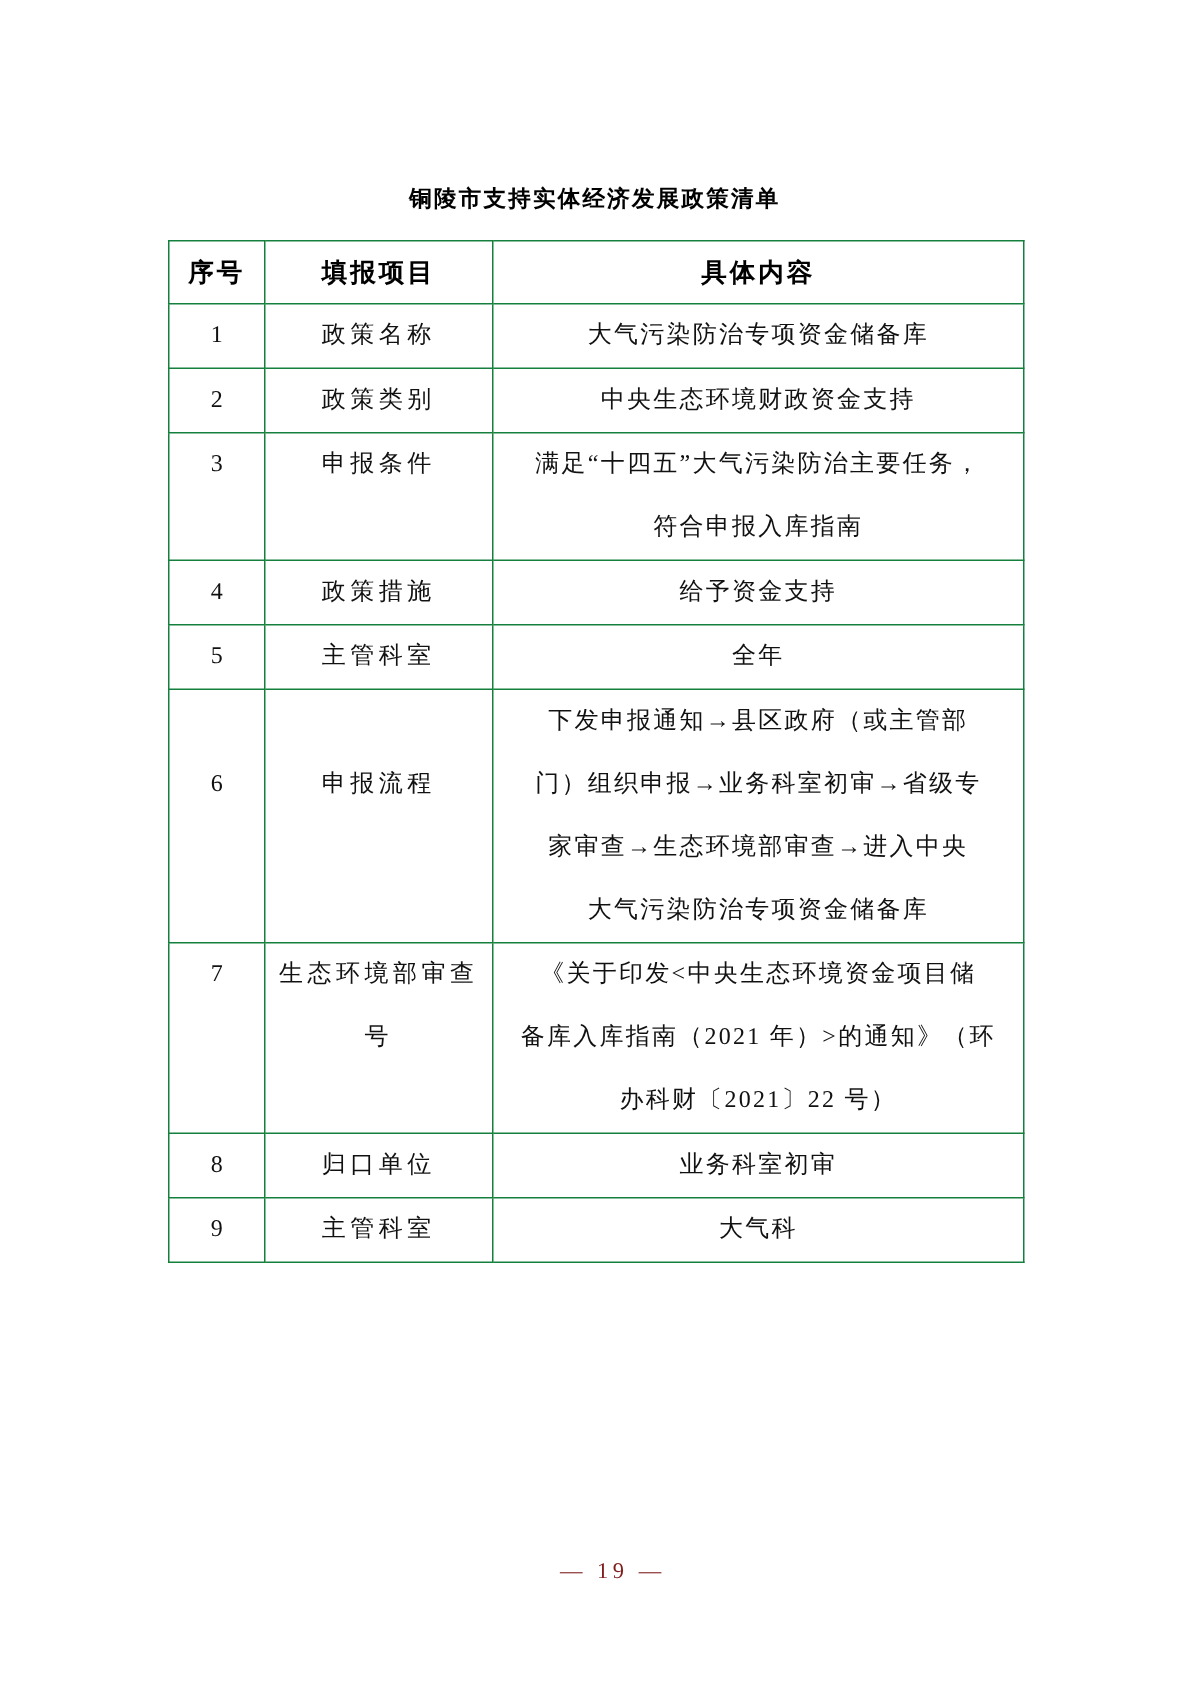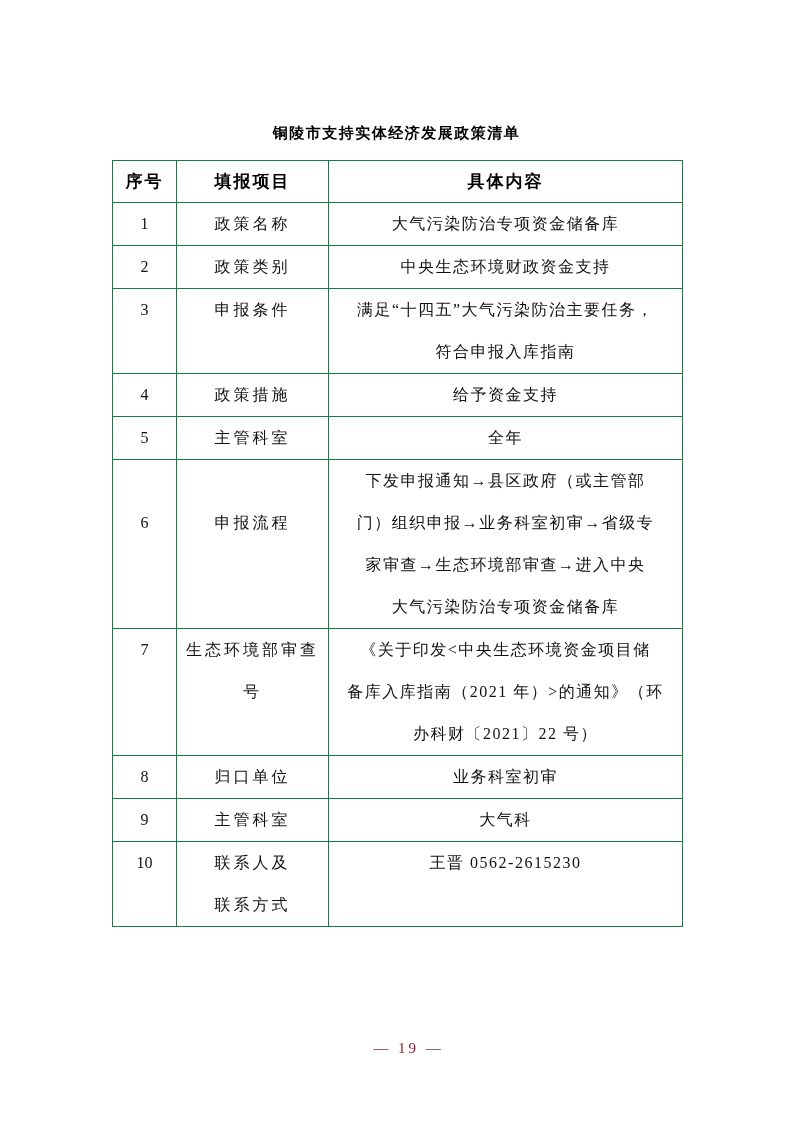--- a/index.html
+++ b/index.html
@@ -143,24 +143,18 @@
       <tr class="rh1">
         <td class="no">8</td>
         <td class="item">归口单位</td>
         <td class="content">业务科室初审</td>
       </tr>
       <tr class="rh1">
         <td class="no">9</td>
         <td class="item">主管科室</td>
         <td class="content">大气科</td>
       </tr>
-      <tr class="rh2">
-        <td class="no">10</td>
-        <td class="item">联系人及
-联系方式</td>
-        <td class="content">王晋 0562-2615230</td>
-      </tr>
     </tbody>
   </table>
 
   <div class="page-number">— 19 —</div>
 
 </div>
 
 </body></html>

